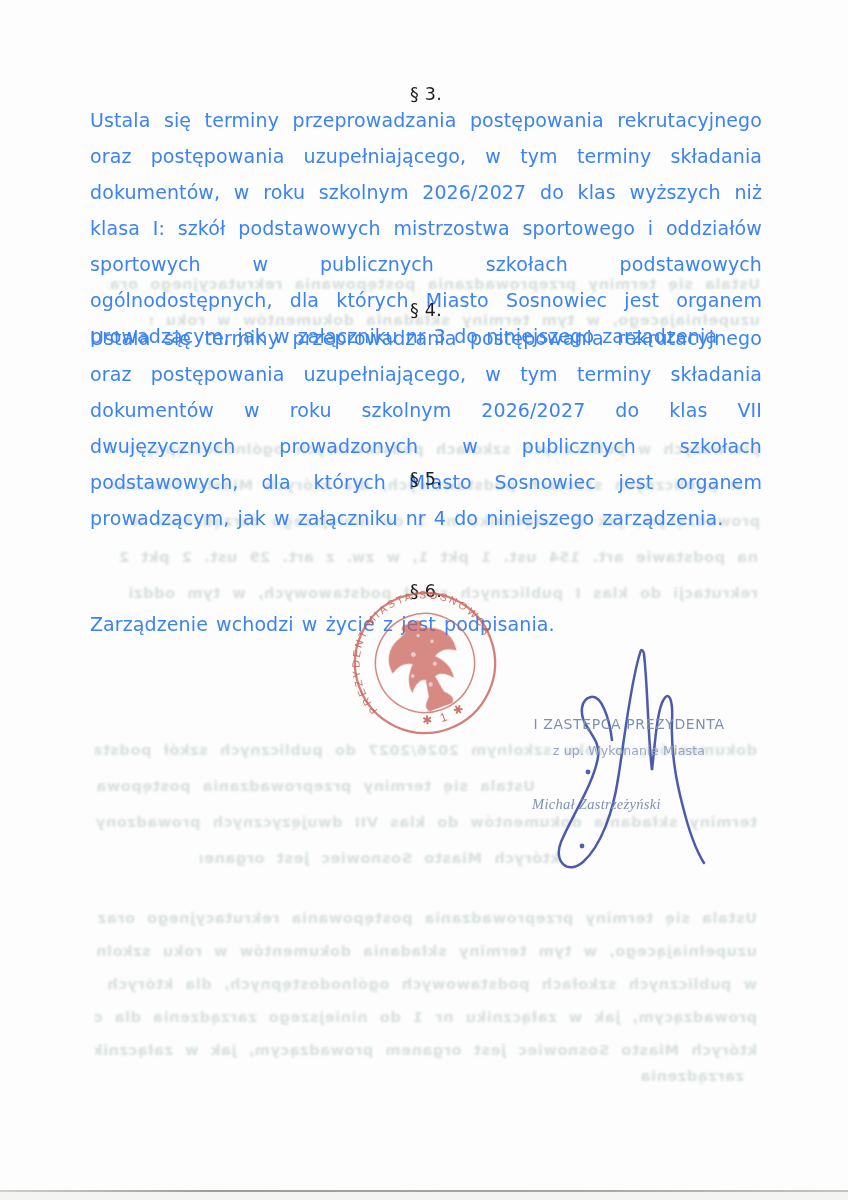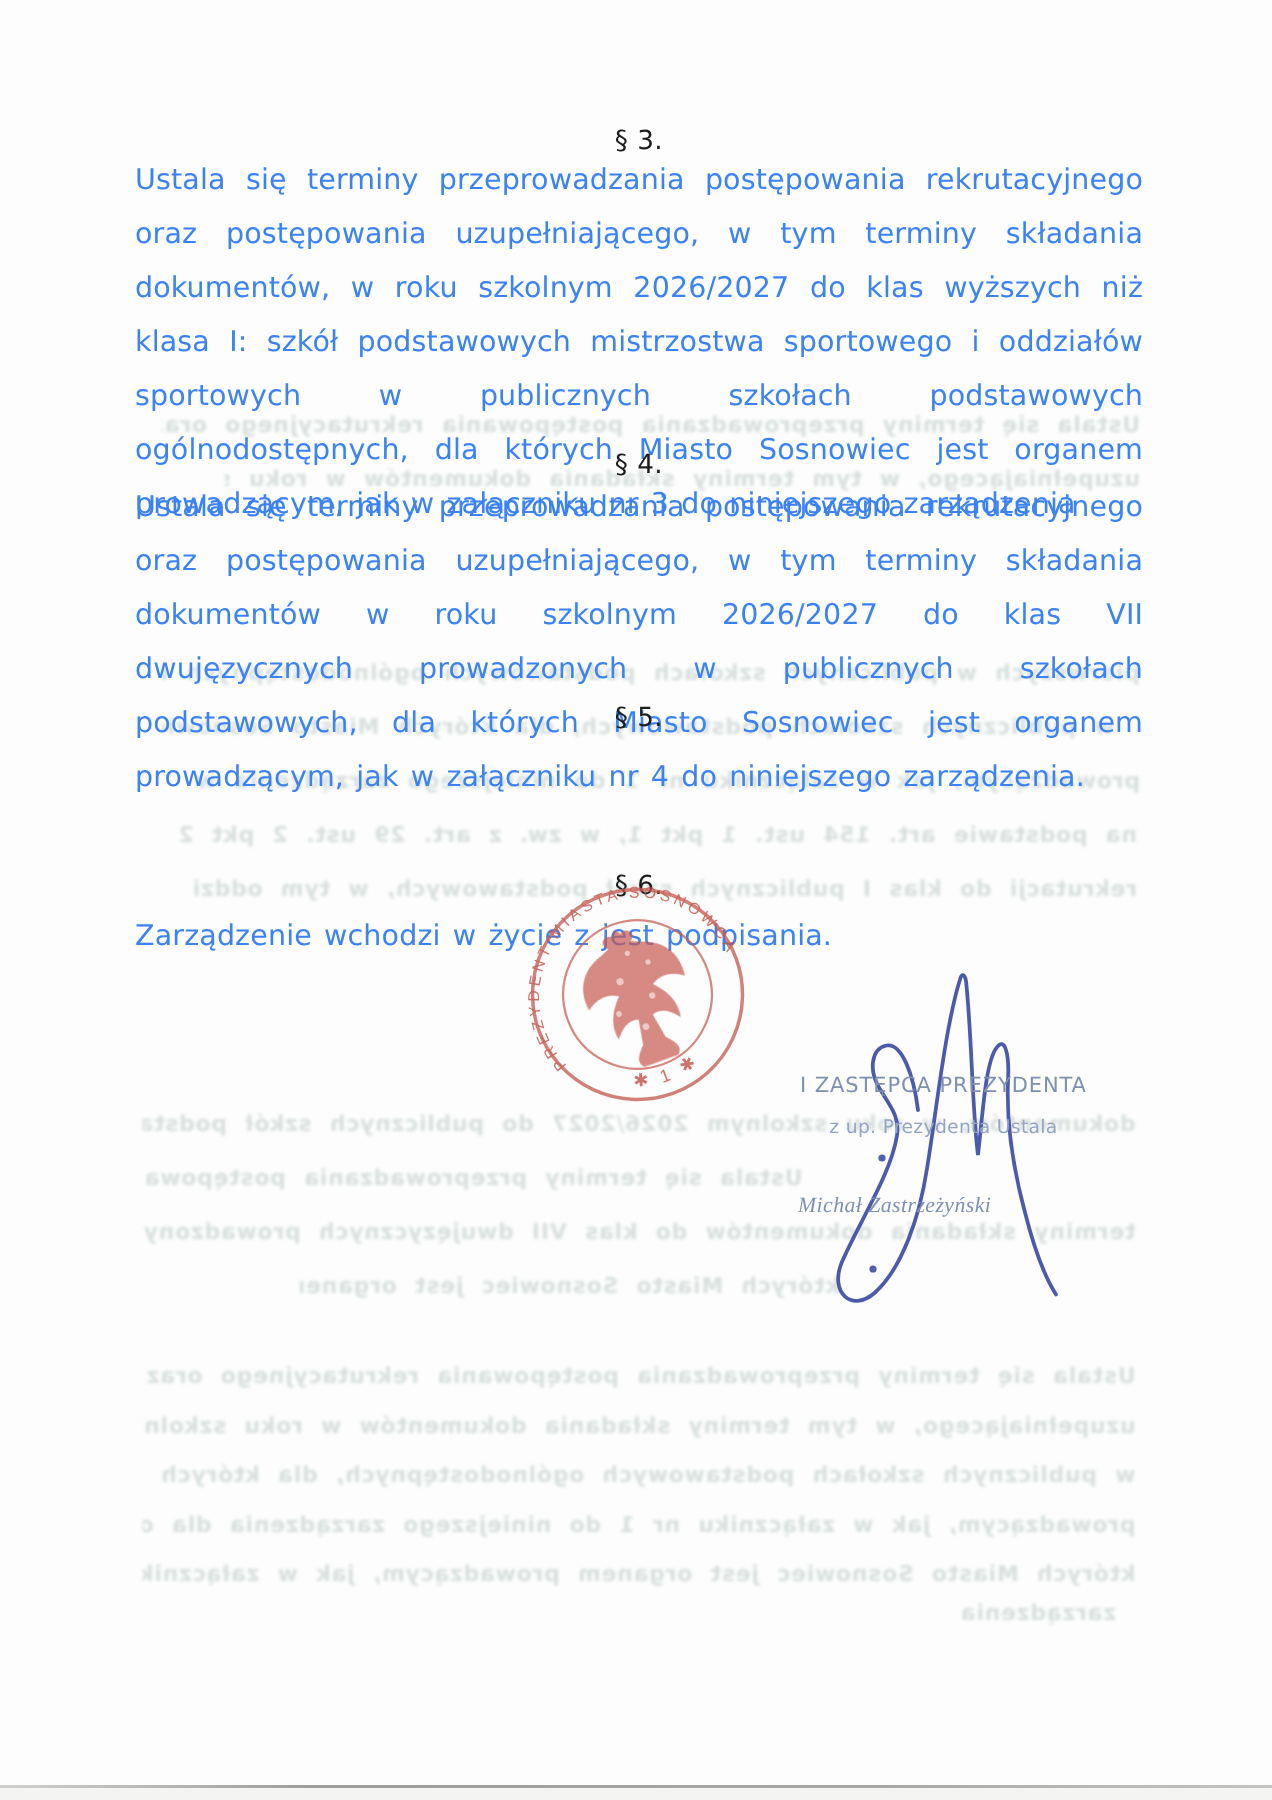--- a/index.html
+++ b/index.html
@@ -148,20 +148,20 @@
              C 641 649, 643 649, 644 654
              C 648 691, 648 739, 652 770
              C 655 744, 657 709, 664 699
              C 670 690, 673 703, 672 721
              C 671 746, 675 777, 683 807
              C 689 831, 697 852, 704 863"></path>
     <circle cx="588" cy="772" r="2.4" fill="#3e4ea5" opacity=".9"></circle>
     <circle cx="582" cy="846" r="2.4" fill="#3e4ea5" opacity=".9"></circle>
   </svg>
 
-  <div class="sig-label1">z up. Prezydenta Ustala</div>
+  <div class="sig-label1">z up. Wykonanie Miasta</div>
   <div class="sig-label2">I ZASTĘPCA PREZYDENTA</div>
   <div class="sig-name">Michał Zastrzeżyński</div>
 
   <div class="scan-edge"></div>
   <div class="below-edge"></div>
 
 </div>
 
 </body></html>

